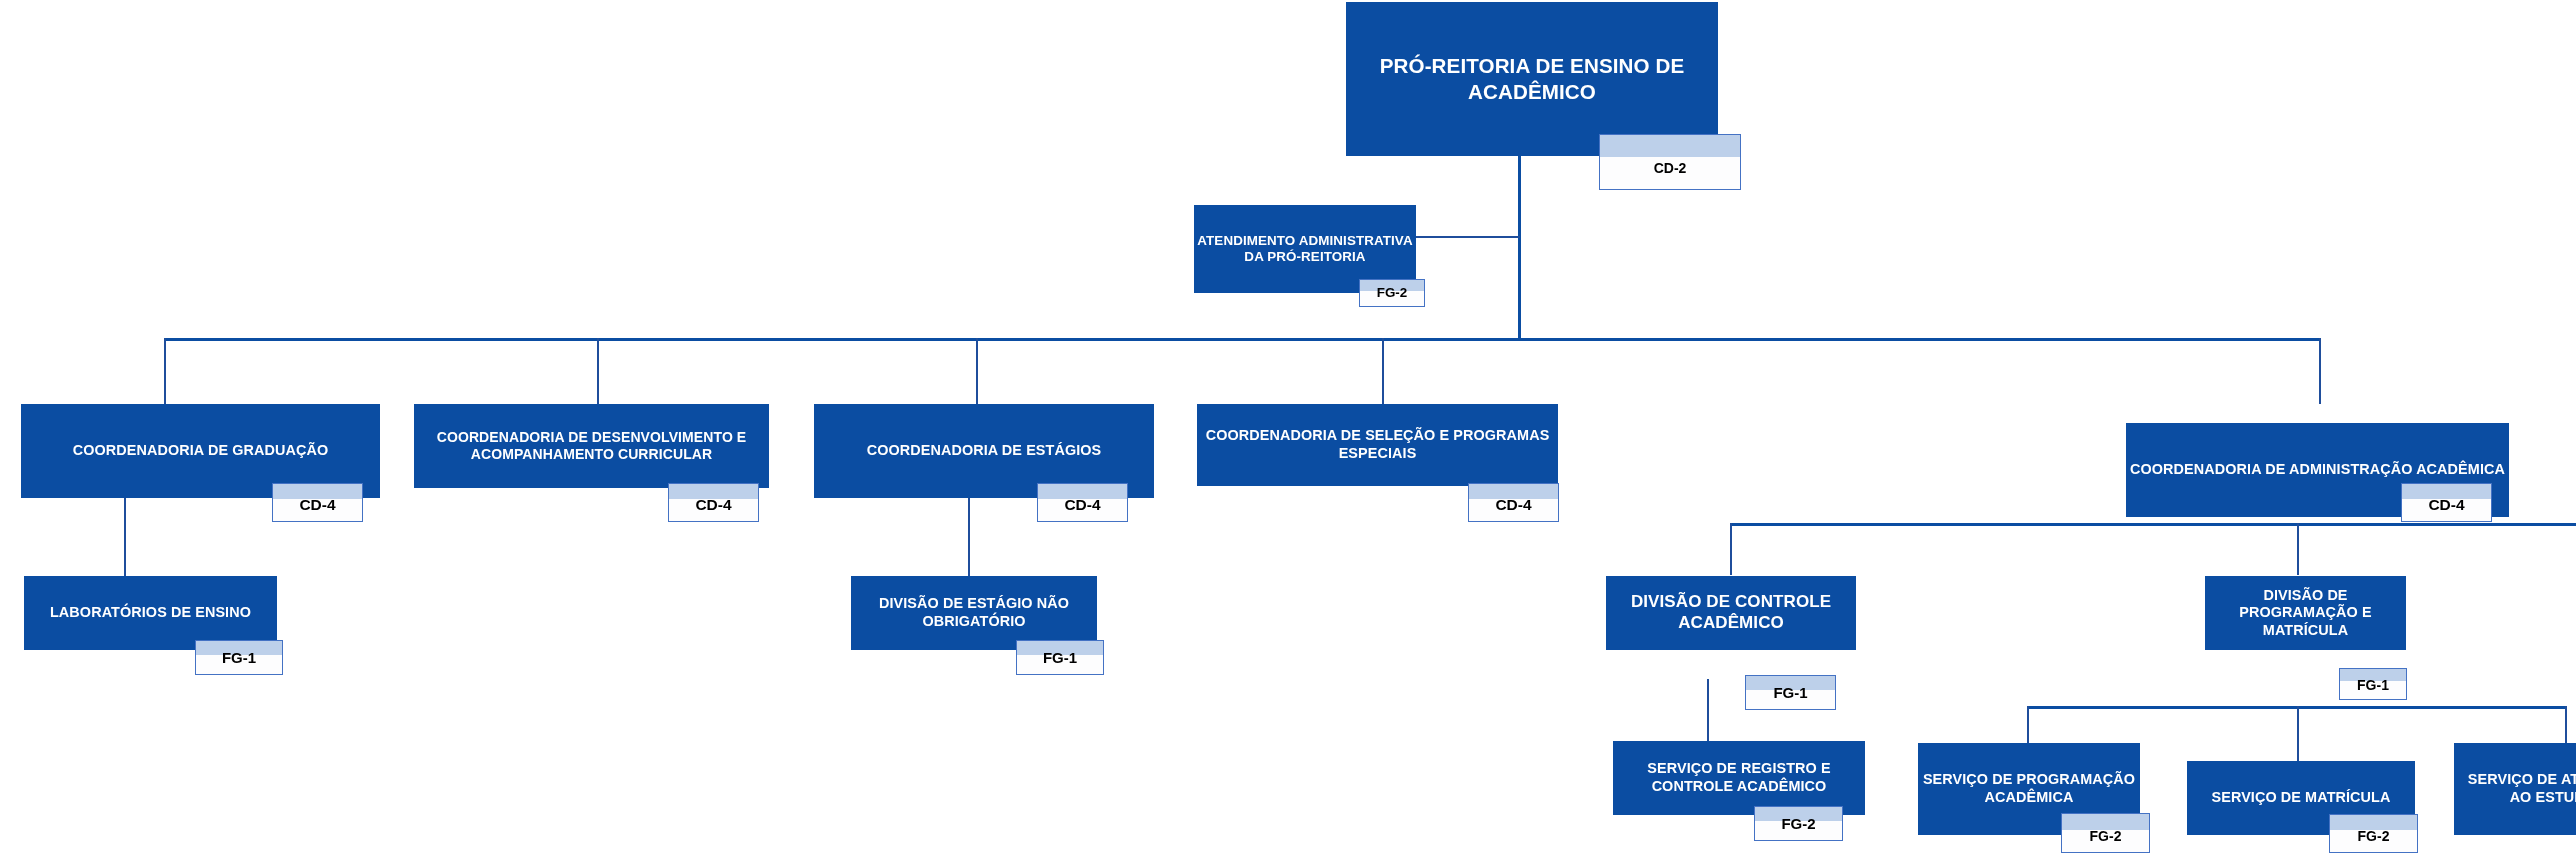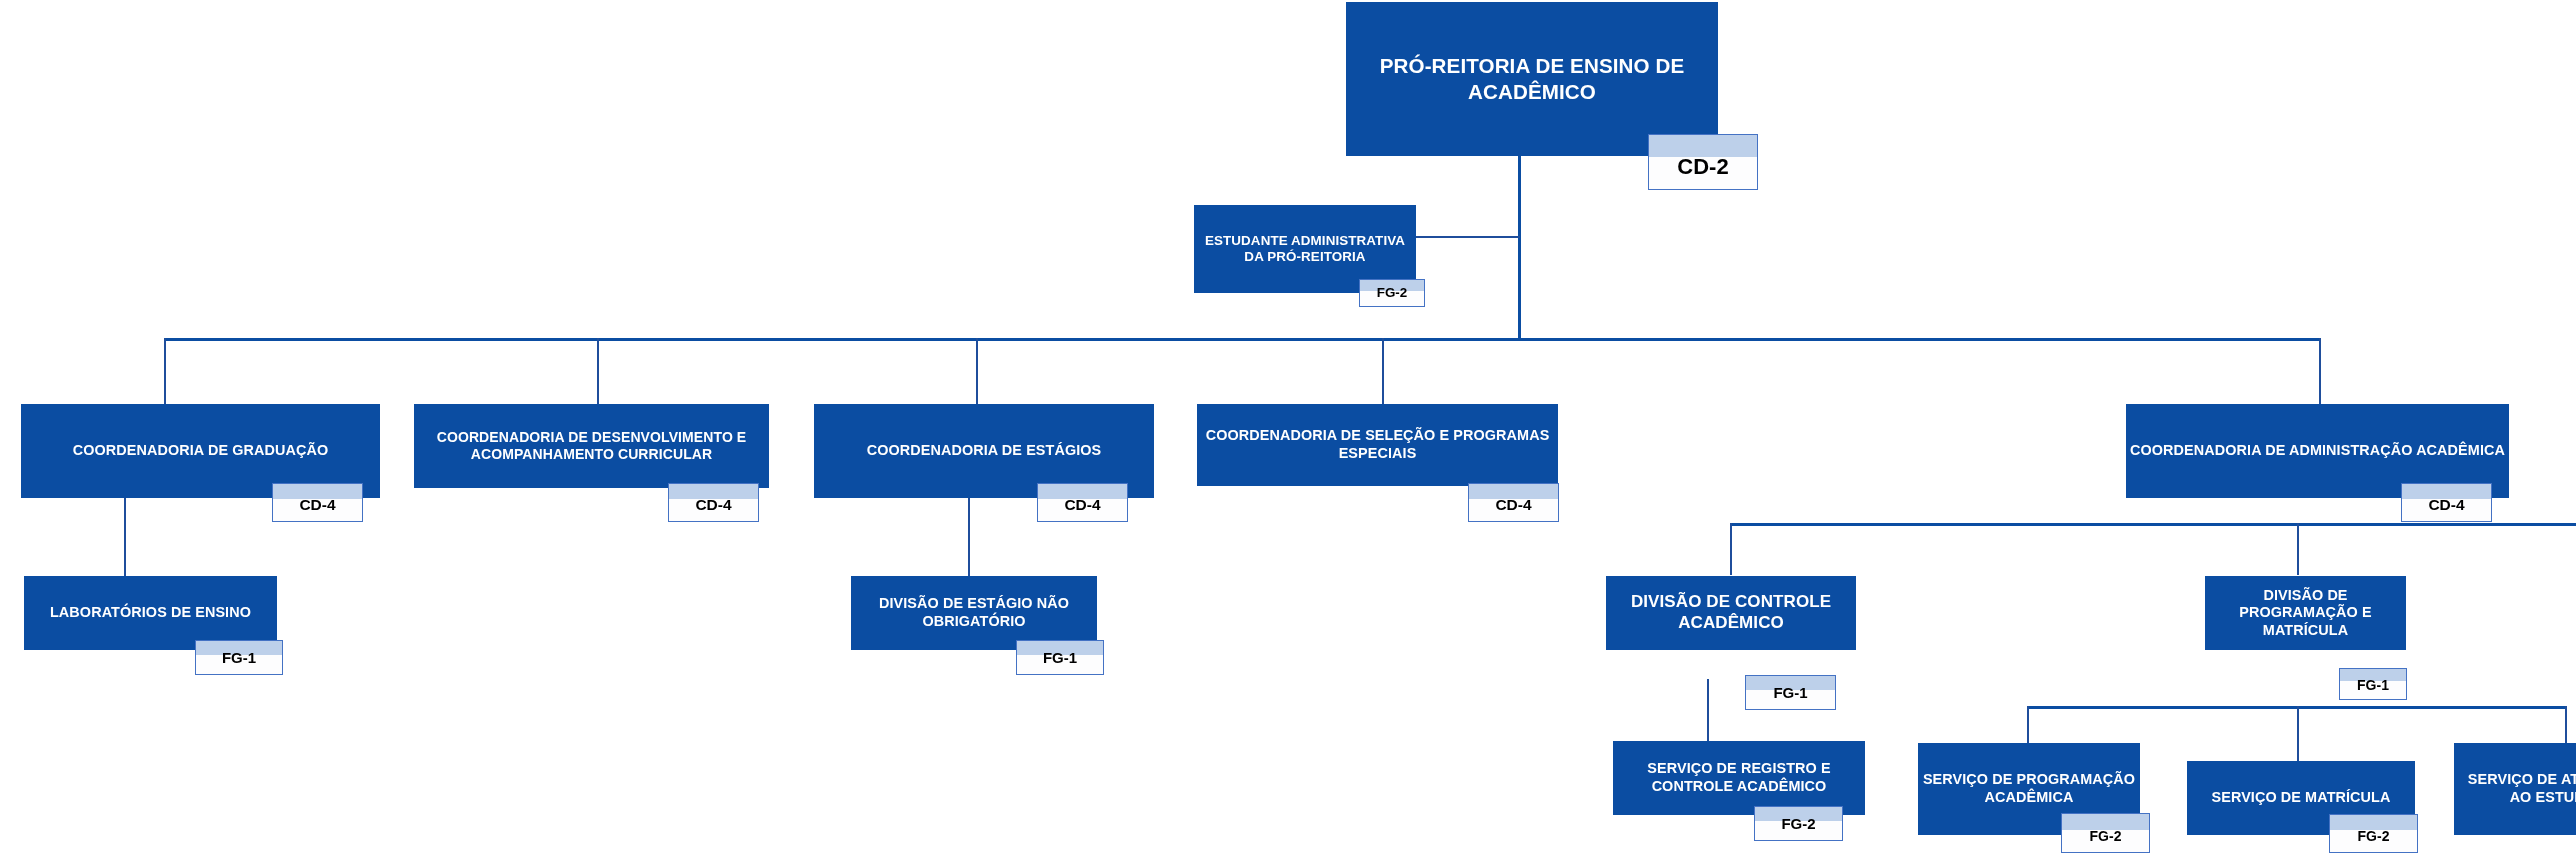--- a/index.html
+++ b/index.html
@@ -103,27 +103,27 @@
   <div class="conn thin" style="left:1707px; top:679px; width:2.1px; height:62px;"></div>
 
   <div class="conn" style="left:2027px; top:706px; width:540px; height:2.6px;"></div>
   <div class="conn thin" style="left:2027px; top:706px; width:2.1px; height:37px;"></div>
   <div class="conn thin" style="left:2297px; top:706px; width:2.1px; height:56px;"></div>
   <div class="conn thin" style="left:2565px; top:706px; width:2.1px; height:37px;"></div>
 
   <div class="node" style="left:1346px; top:1.5px; width:372px; height:154px; font-size:20.6px;">
     <span class="node-label">PRÓ-REITORIA DE ENSINO DE ACADÊMICO</span>
   </div>
-  <div class="badge" style="left:1648px; top:134px; width:110px; height:56px; font-size:22px;">
+  <div class="badge" style="left:1599px; top:134px; width:142px; height:56px; font-size:14px;">
     <span class="badge-cap"></span>
     <span class="badge-text">CD-2</span>
   </div>
 
   <div class="node" style="left:1194px; top:205px; width:222px; height:88px; font-size:13.4px;">
-    <span class="node-label">ESTUDANTE ADMINISTRATIVA DA PRÓ-REITORIA</span>
+    <span class="node-label">ATENDIMENTO ADMINISTRATIVA DA PRÓ-REITORIA</span>
   </div>
   <div class="badge" style="left:1359px; top:279px; width:66px; height:28px; font-size:13.4px;">
     <span class="badge-cap"></span>
     <span class="badge-text">FG-2</span>
   </div>
 
   <div class="node" style="left:0px; top:404px; width:359px; height:94px; font-size:14.4px;margin-left:21px;">
     <span class="node-label">COORDENADORIA DE GRADUAÇÃO</span>
   </div>
   <div class="badge" style="left:272px; top:483px; width:91px; height:39px; font-size:15.5px;">
@@ -148,21 +148,21 @@
   </div>
 
   <div class="node" style="left:1197px; top:404px; width:361px; height:82px; font-size:14.4px;">
     <span class="node-label">COORDENADORIA DE SELEÇÃO E PROGRAMAS ESPECIAIS</span>
   </div>
   <div class="badge" style="left:1468px; top:483px; width:91px; height:39px; font-size:15.5px;">
     <span class="badge-cap"></span>
     <span class="badge-text">CD-4</span>
   </div>
 
-  <div class="node" style="left:2126px; top:404px; width:383px; height:94px; font-size:14.4px;">
+  <div class="node" style="left:2126px; top:423px; width:383px; height:94px; font-size:14.4px;">
     <span class="node-label">COORDENADORIA DE ADMINISTRAÇÃO ACADÊMICA</span>
   </div>
   <div class="badge" style="left:2401px; top:483px; width:91px; height:39px; font-size:15.5px;">
     <span class="badge-cap"></span>
     <span class="badge-text">CD-4</span>
   </div>
 
   <div class="node" style="left:24px; top:576px; width:253px; height:74px; font-size:14.4px;justify-content:center;">
     <span class="node-label">LABORATÓRIOS DE ENSINO</span>
   </div>

